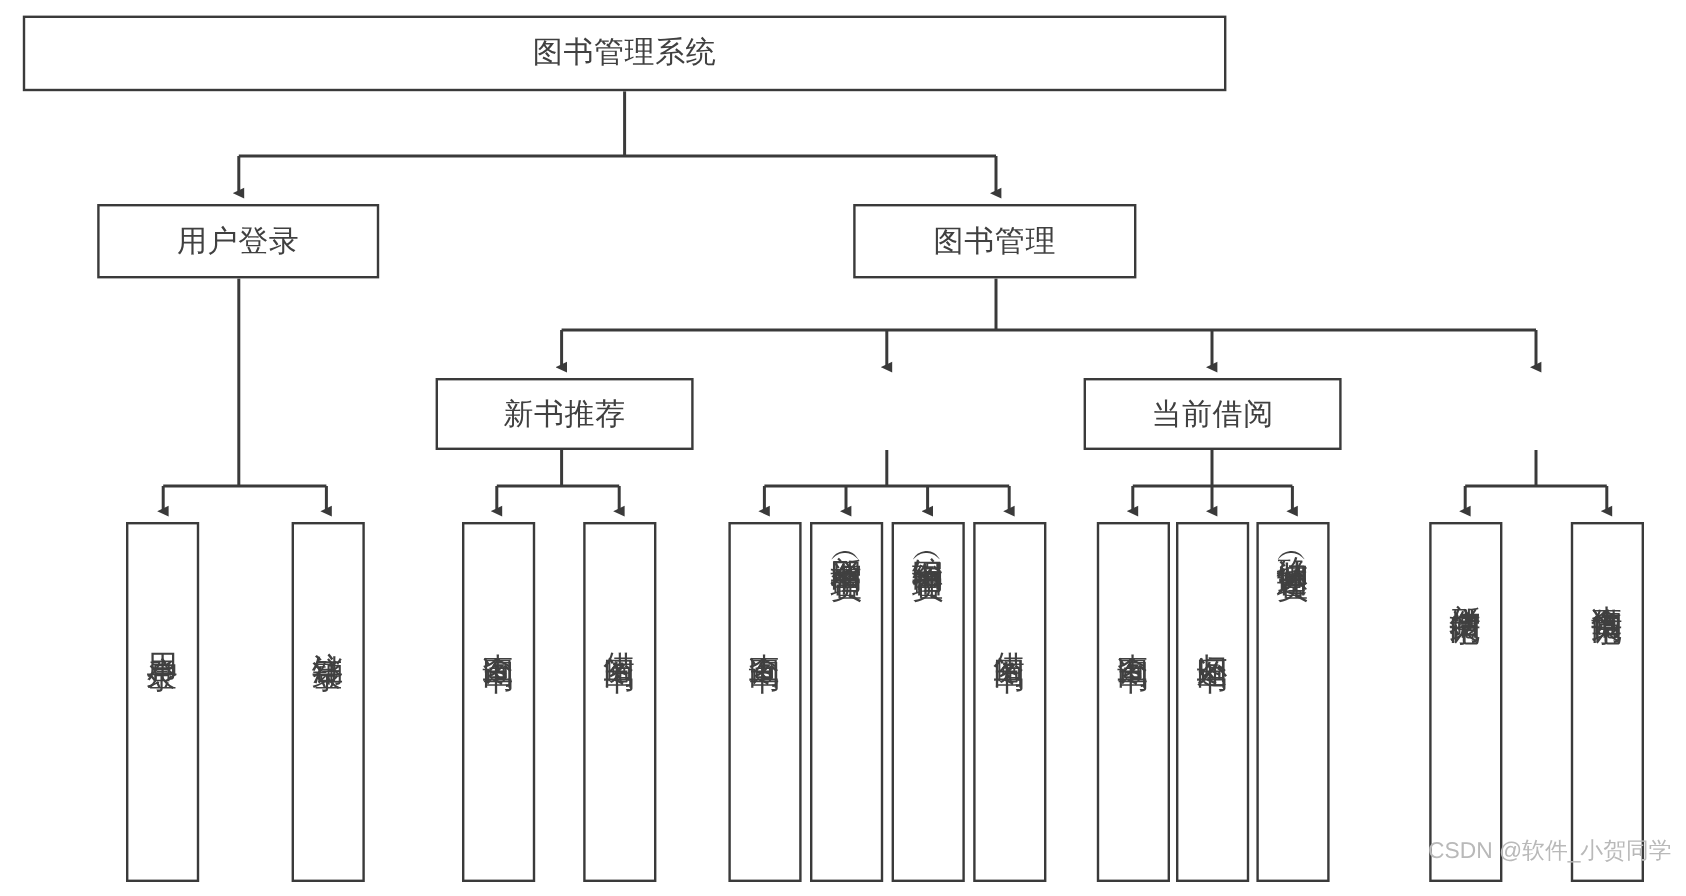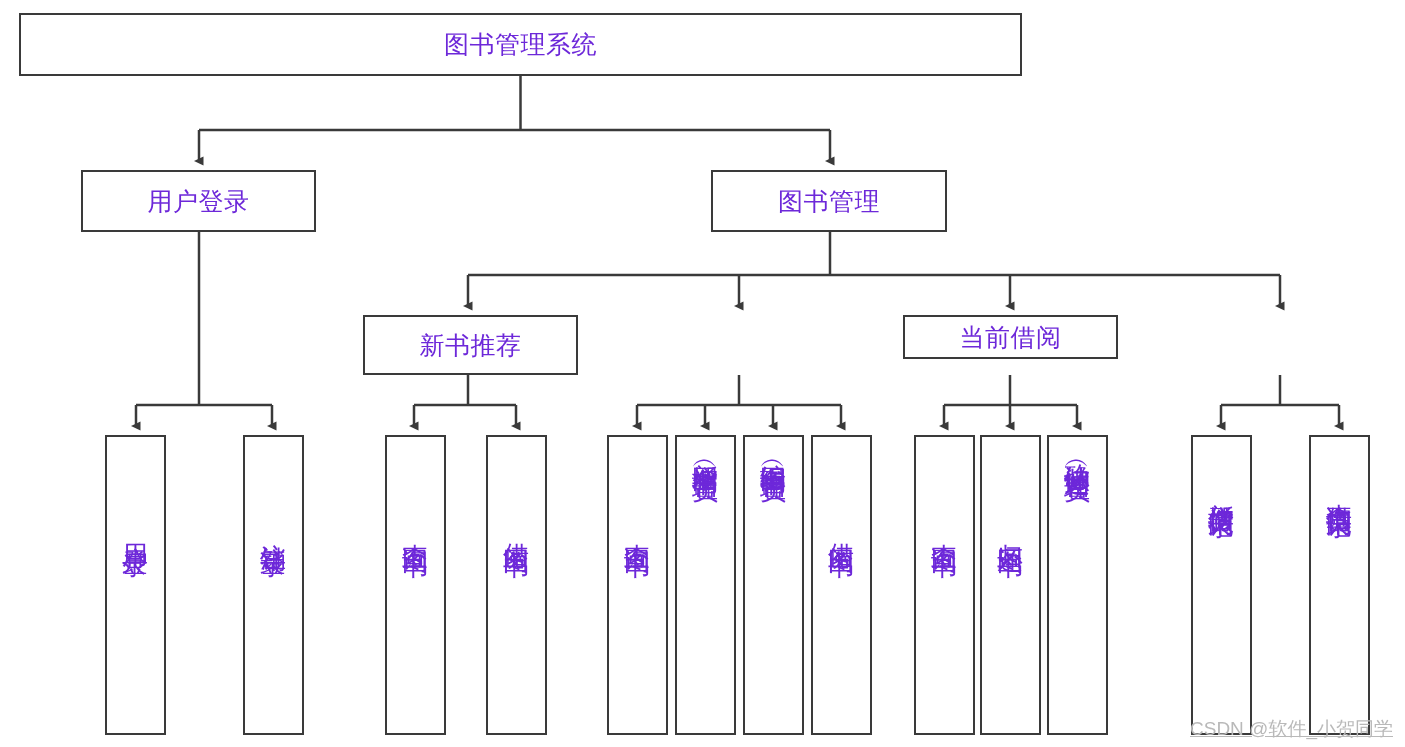--- a/index.html
+++ b/index.html
@@ -26,21 +26,21 @@
     pointer-events: none;
   }
   .node {
     position: absolute;
     box-sizing: border-box;
     border: 2.5px solid #3a3a3a;
     background: #ffffff;
     display: flex;
     align-items: center;
     justify-content: center;
-    color: #6d28d9;
+    color: #404040;
     z-index: 2;
   }
   .node-label {
     display: block;
     text-align: center;
     line-height: 1.08;
     letter-spacing: 0.5px;
   }
   
   .node.horiz .node-label {
@@ -136,21 +136,21 @@
   <div class="node horiz" style="left:81px; top:170px; width:235px; height:62px;">
     <span class="node-label">用户登录</span>
   </div>
   <div class="node horiz" style="left:711px; top:170px; width:236px; height:62px;">
     <span class="node-label">图书管理</span>
   </div>
 
   <div class="node horiz" style="left:363px; top:315px; width:215px; height:60px;">
     <span class="node-label">新书推荐</span>
   </div>
-  <div class="node horiz" style="left:903px; top:315px; width:215px; height:44px;">
+  <div class="node horiz" style="left:903px; top:315px; width:215px; height:60px;">
     <span class="node-label">当前借阅</span>
   </div>
 
   <div class="node vert" style="left:105px; top:435px; width:61px; height:300px; padding-top:86px;">
     <span class="node-label">用户登录</span>
   </div>
   <div class="node vert" style="left:243px; top:435px; width:61px; height:300px; padding-top:86px;">
     <span class="node-label">注销登录</span>
   </div>
 
@@ -184,15 +184,15 @@
     <span class="node-label">确认归还（管理员）</span>
   </div>
 
   <div class="node vert tall" style="left:1191px; top:435px; width:61px; height:300px; padding-top:46px;">
     <span class="node-label">新增借阅记录</span>
   </div>
   <div class="node vert tall" style="left:1309px; top:435px; width:61px; height:300px; padding-top:46px;">
     <span class="node-label">查询借阅记录</span>
   </div>
 
-  <div class="watermark" style="left:1190px; top:716px;text-decoration:underline;">CSDN @软件_小贺同学</div>
+  <div class="watermark" style="left:1190px; top:696px;">CSDN @软件_小贺同学</div>
 
 </div>
 
 </body></html>

